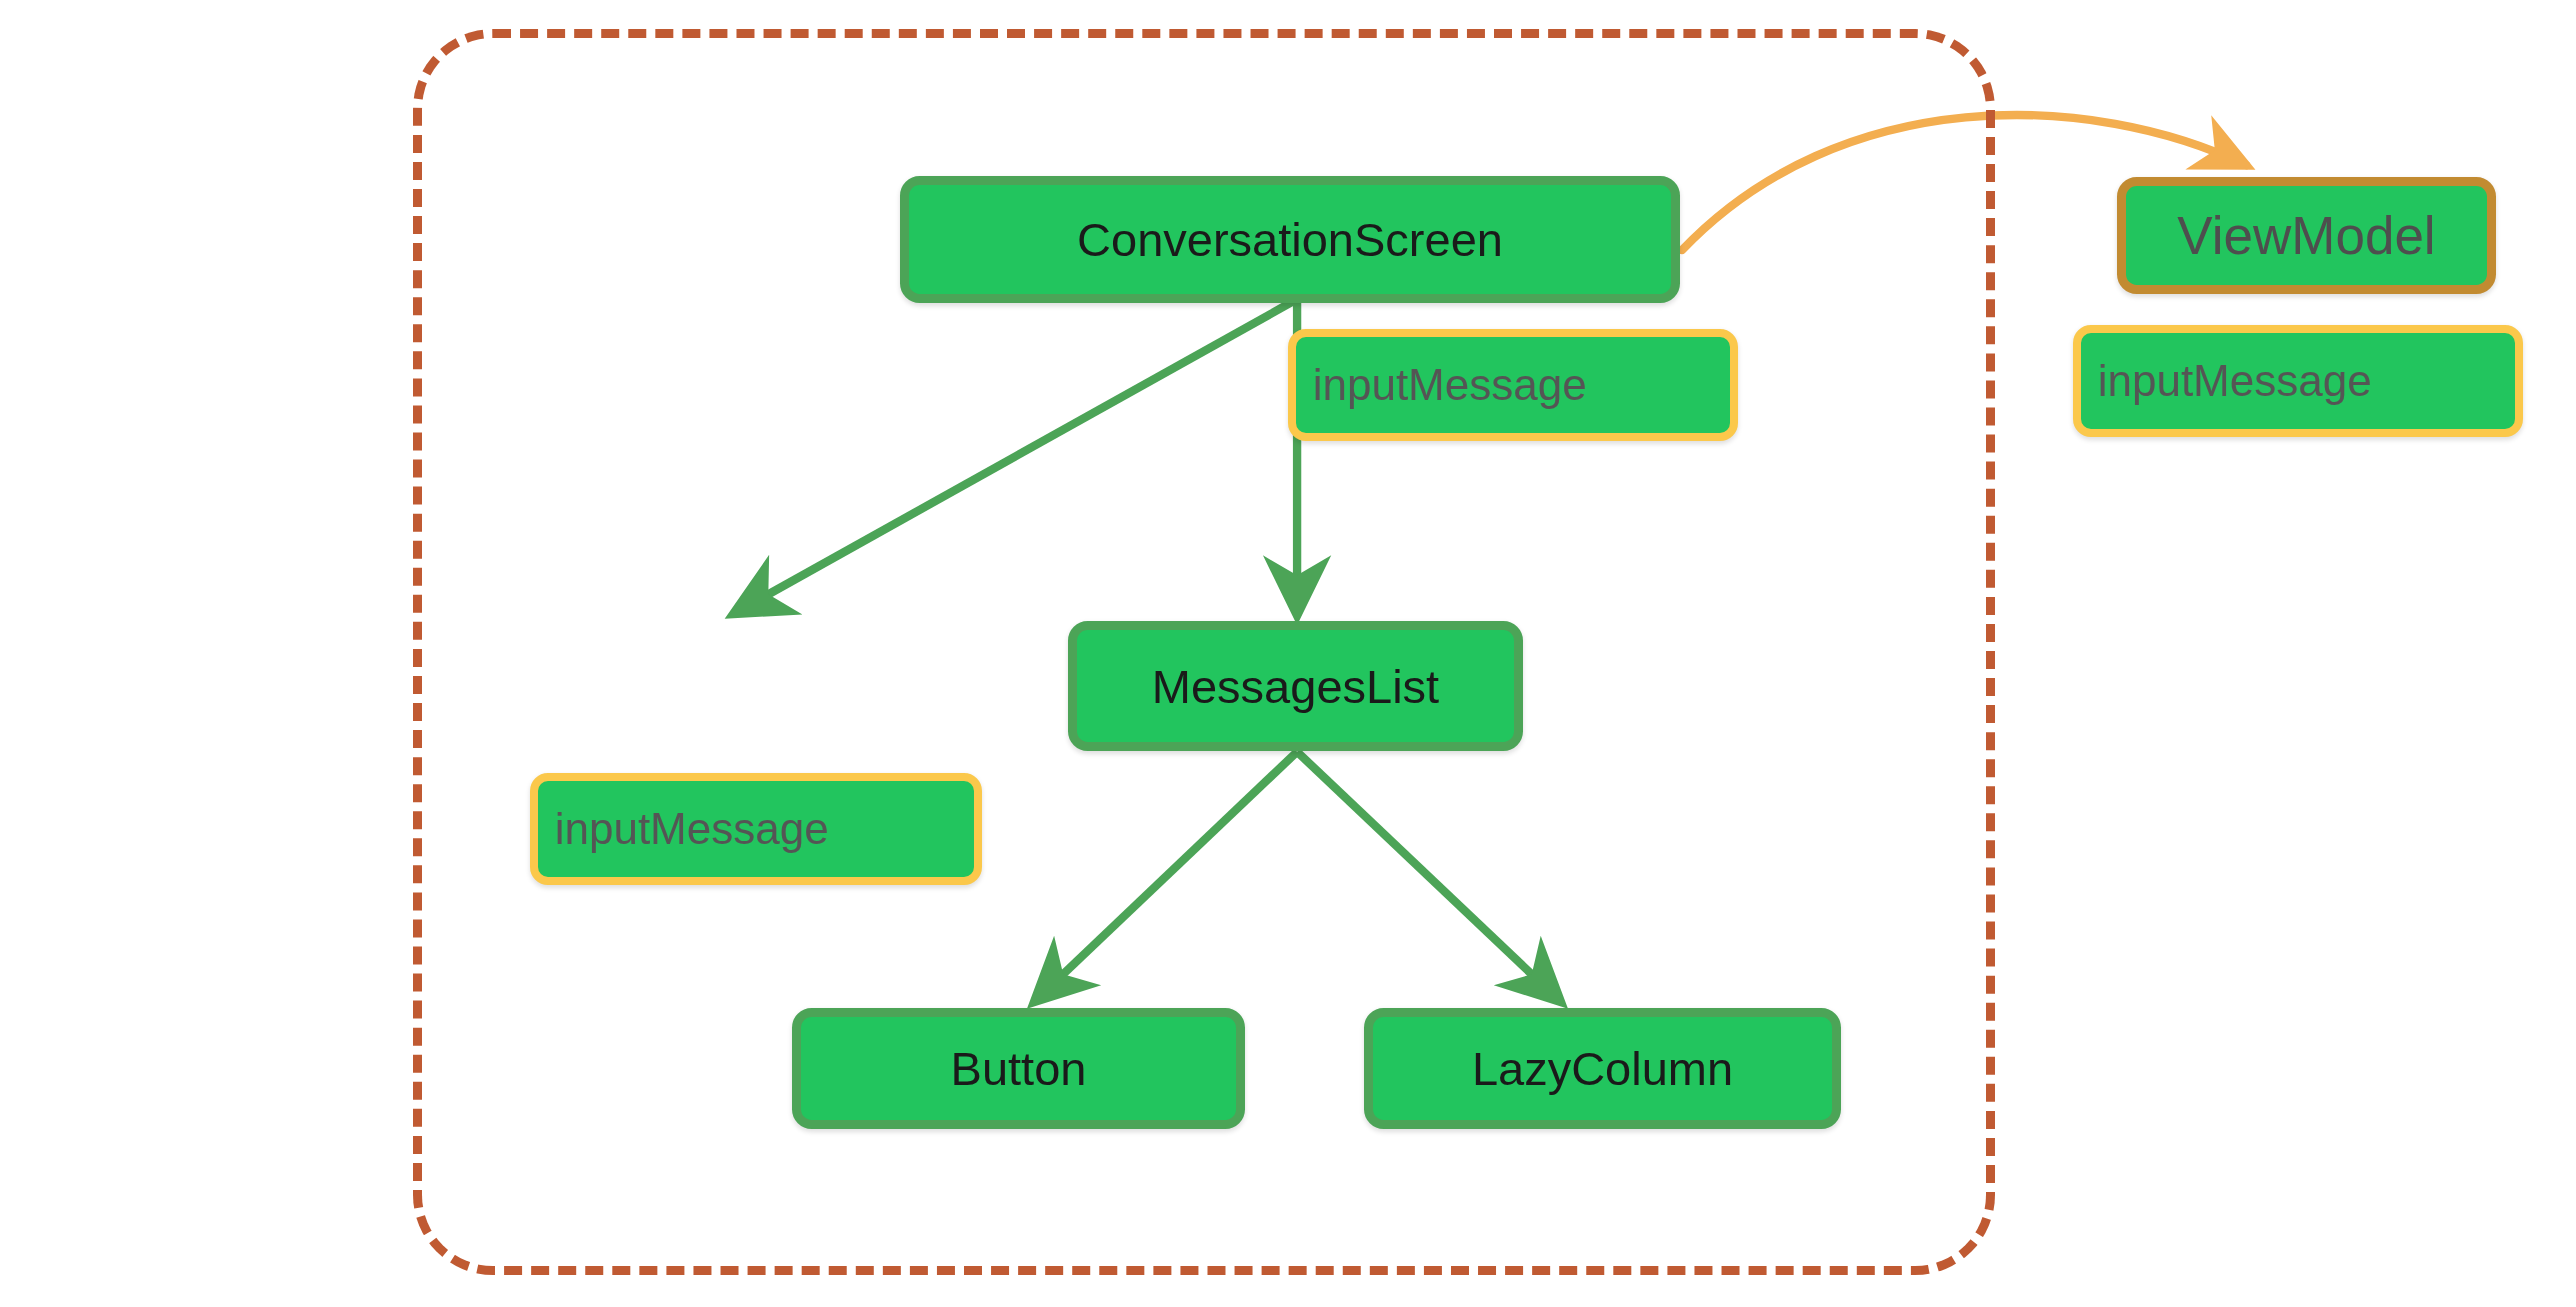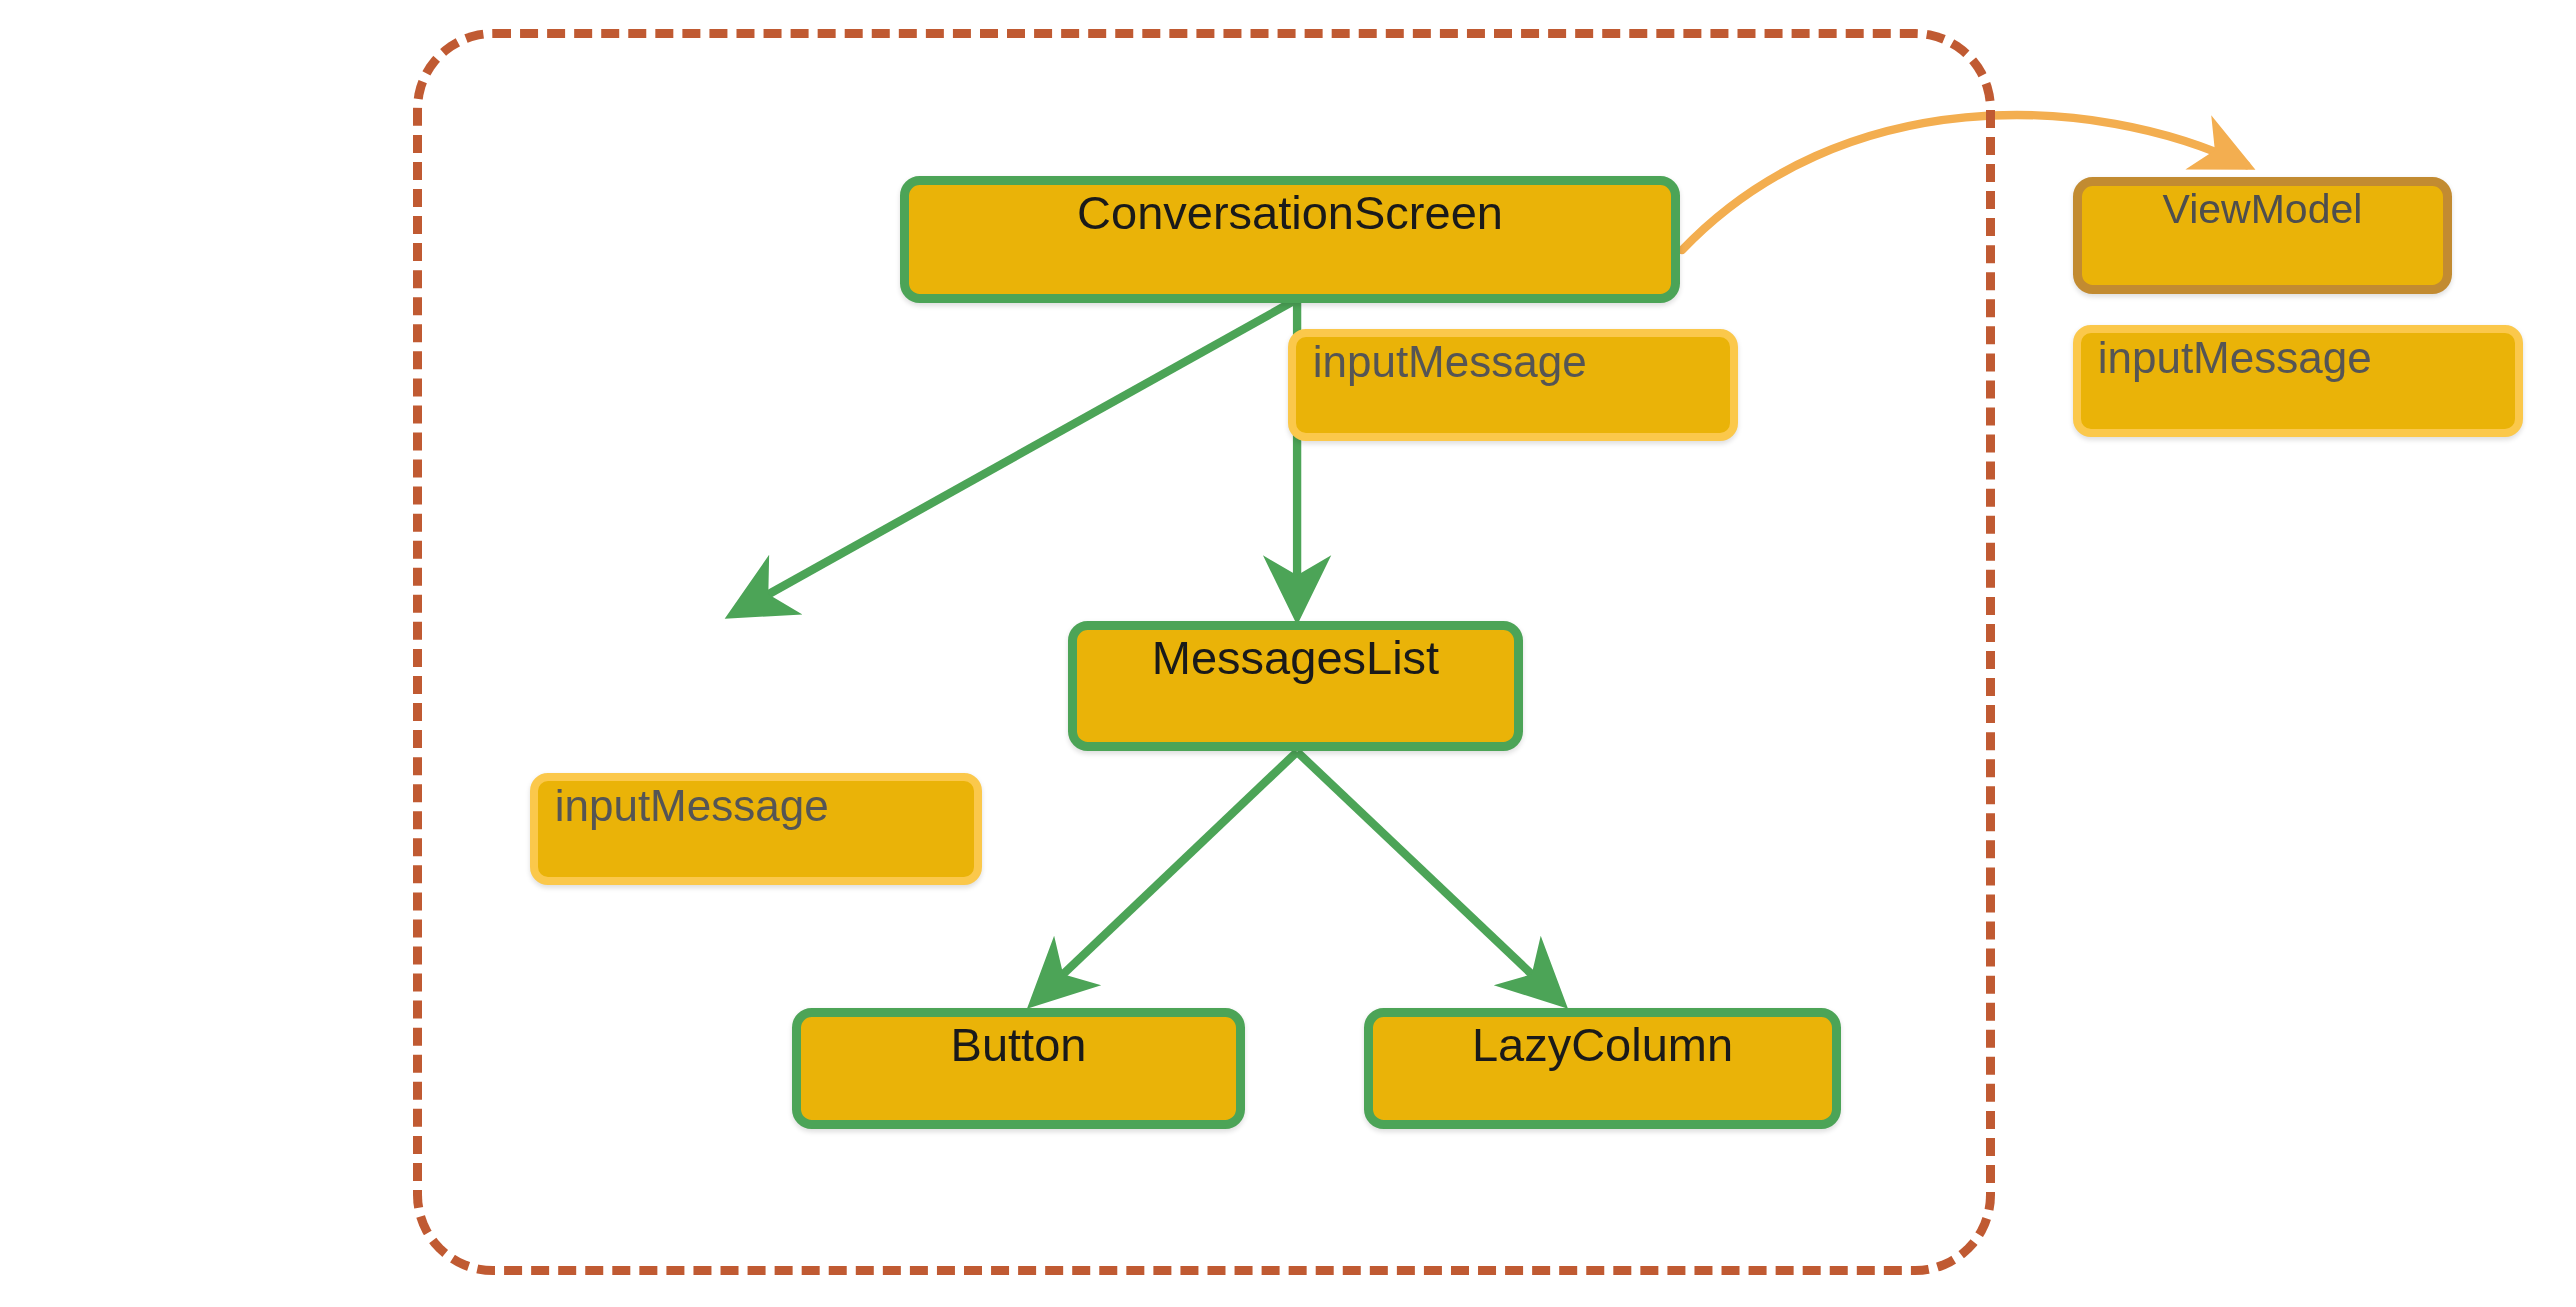--- a/index.html
+++ b/index.html
@@ -23,40 +23,42 @@
     top: 0;
     width: 2576px;
     height: 1308px;
     pointer-events: none;
   }
 
   
   .node {
     position: absolute;
     box-sizing: border-box;
-    background: #eab308;
+    background: #22c55e;
     display: flex;
+    align-items: center;
     justify-content: center;
     text-align: center;
     white-space: nowrap;
     box-shadow: 0 2.3px 5.3px rgba(0,0,0,0.13);
   }
   .node-composable {
     border: 9.8px solid #4CA457;
     border-radius: 19.7px;
     color: #1a1a1a;
     font-size: 47px;
     z-index: 4;
   }
   .node-viewmodel {
     border: 9.8px solid #C28B31;
     border-radius: 19.7px;
     color: #4e4e4e;
-    font-size: 41px;
+    font-size: 53px;
     z-index: 4;
+    margin-left: 44px;
   }
   .node-state {
     border: 8.3px solid #FBC84B;
     border-radius: 18px;
     color: #555555;
     font-size: 44px;
     z-index: 6;
   }
   .node-state.left-text {
     justify-content: flex-start;

